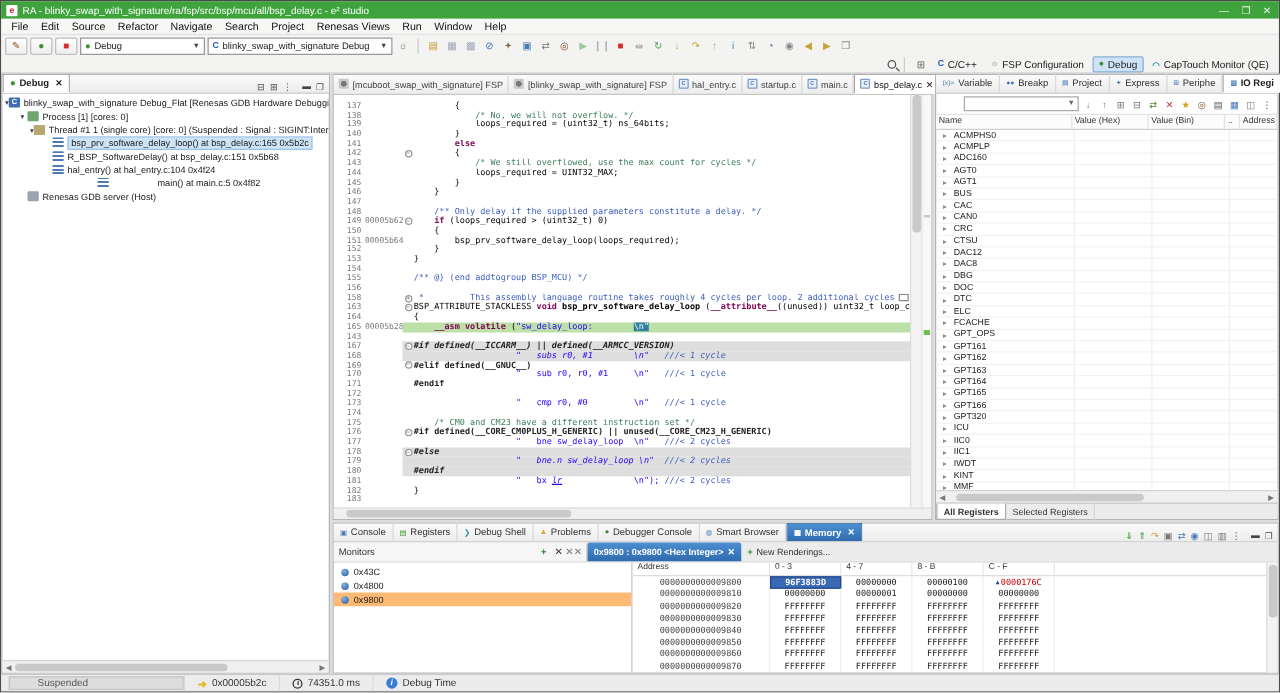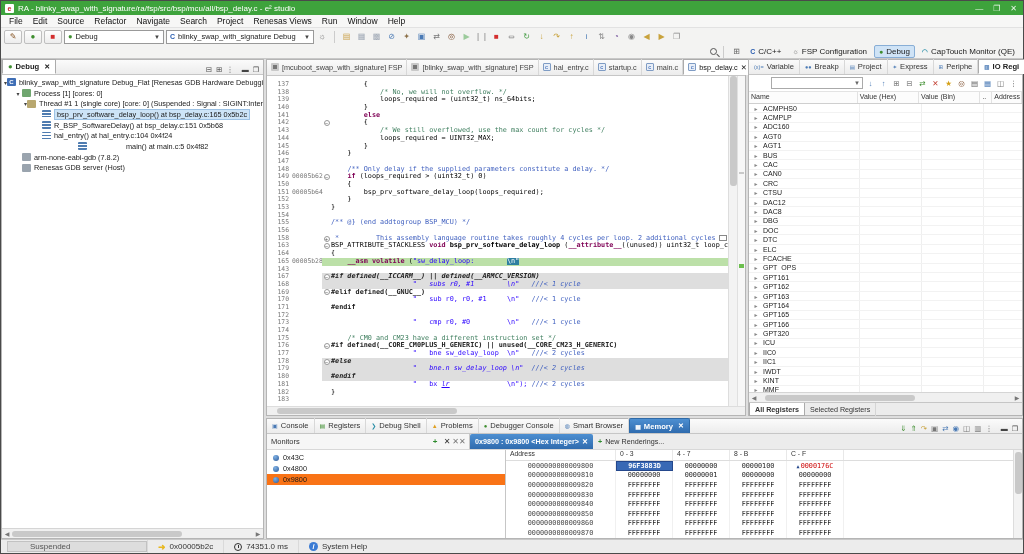--- a/index.html
+++ b/index.html
@@ -116,21 +116,21 @@
   .monhdr{width:203px;display:flex;align-items:center;padding:0 4px;border-right:1px solid #C6C6C6;background:#F6F6F6;}
   .monhdr .t{font-size:7.5px;color:#333;flex:1;}
   .rentabs{flex:1;display:flex;align-items:flex-end;background:#ECECEC;}
   .rentab{height:15px;display:flex;align-items:center;gap:3px;padding:0 5px;font-size:7.2px;}
   .rentab.selblue{background:linear-gradient(#4D8FD1,#2F6BAE);color:#fff;border-radius:2px 2px 0 0;font-weight:bold;}
   .rentab.newr{color:#333;}
   .memcontent{flex:1;display:flex;min-height:0;}
   .monlist{width:239px;border-right:1px solid #C6C6C6;padding-top:2px;}
   .monitem{height:11px;display:flex;align-items:center;gap:4px;padding-left:6px;font-size:7.3px;}
   .monitem .dot{width:6px;height:6px;border-radius:50%;background:radial-gradient(circle at 35% 30%,#7FB2E5,#2B5797);}
-  .monitem.sel{background:#f97316;}
+  .monitem.sel{background:#fdba74;}
   .memtablewrap{flex:1;display:flex;min-width:0;}
   .memtable{flex:1;overflow:hidden;font-family:"DejaVu Sans Mono",monospace;}
   .memhdr{height:11px;display:flex;font-size:6.8px;color:#333;border-bottom:1px solid #DDD;font-family:"Liberation Sans",sans-serif;}
   .memhdr div{padding-left:4px;border-right:1px solid #E8E8E8;}
   .memtr{height:9.6px;display:flex;align-items:center;font-size:6.8px;color:#222;}
   .memtr div{height:100%;display:flex;align-items:center;justify-content:center;border-right:1px solid #F0F0F0;}
   .maddr{width:110px;color:#444;}
   .mval{width:57px;}
   .mval.sel{background:#3969B5;color:#fff;font-weight:bold;border:1px solid #24478C;}
   .mval.chg{color:#CC0000;}
@@ -296,25 +296,20 @@
             <span class="lbl">hal_entry() at hal_entry.c:104 0x4f24</span>
           </div>
           <div class="trow" style="padding-left: 32px; gap: 36px;">
             <span class="exp"></span>
             <span class="tico frame"></span>
             <span class="lbl">main() at main.c:5 0x4f82</span>
           </div>
           <div class="trow" style="padding-left: 12px;">
             <span class="exp"></span>
             <span class="tico gdb"></span>
-            <span class="lbl">arm-none-eabi-gdb (7.8.2)</span>
-          </div>
-          <div class="trow" style="padding-left: 12px;">
-            <span class="exp"></span>
-            <span class="tico gdb"></span>
             <span class="lbl">Renesas GDB server (Host)</span>
           </div>
         </div>
       <div class="hscroll">
         <span class="hs-arrow">◀</span>
         <span class="hs-track">
             <span class="hs-thumb" style="left:0;width:170px;"></span>
           </span>
         <span class="hs-arrow">▶</span>
       </div>
@@ -931,16 +926,16 @@
     <div class="sbitem">
       <span class="yarrow">➜</span>
       <span>0x00005b2c</span>
     </div>
     <div class="sbitem">
       <span class="clockico"></span>
       <span>74351.0 ms</span>
     </div>
     <div class="sbitem">
       <span class="infoico">i</span>
-      <span>System Help</span>
+      <span>Debug Time</span>
     </div>
   </div>
 </div>
 
 </body></html>

